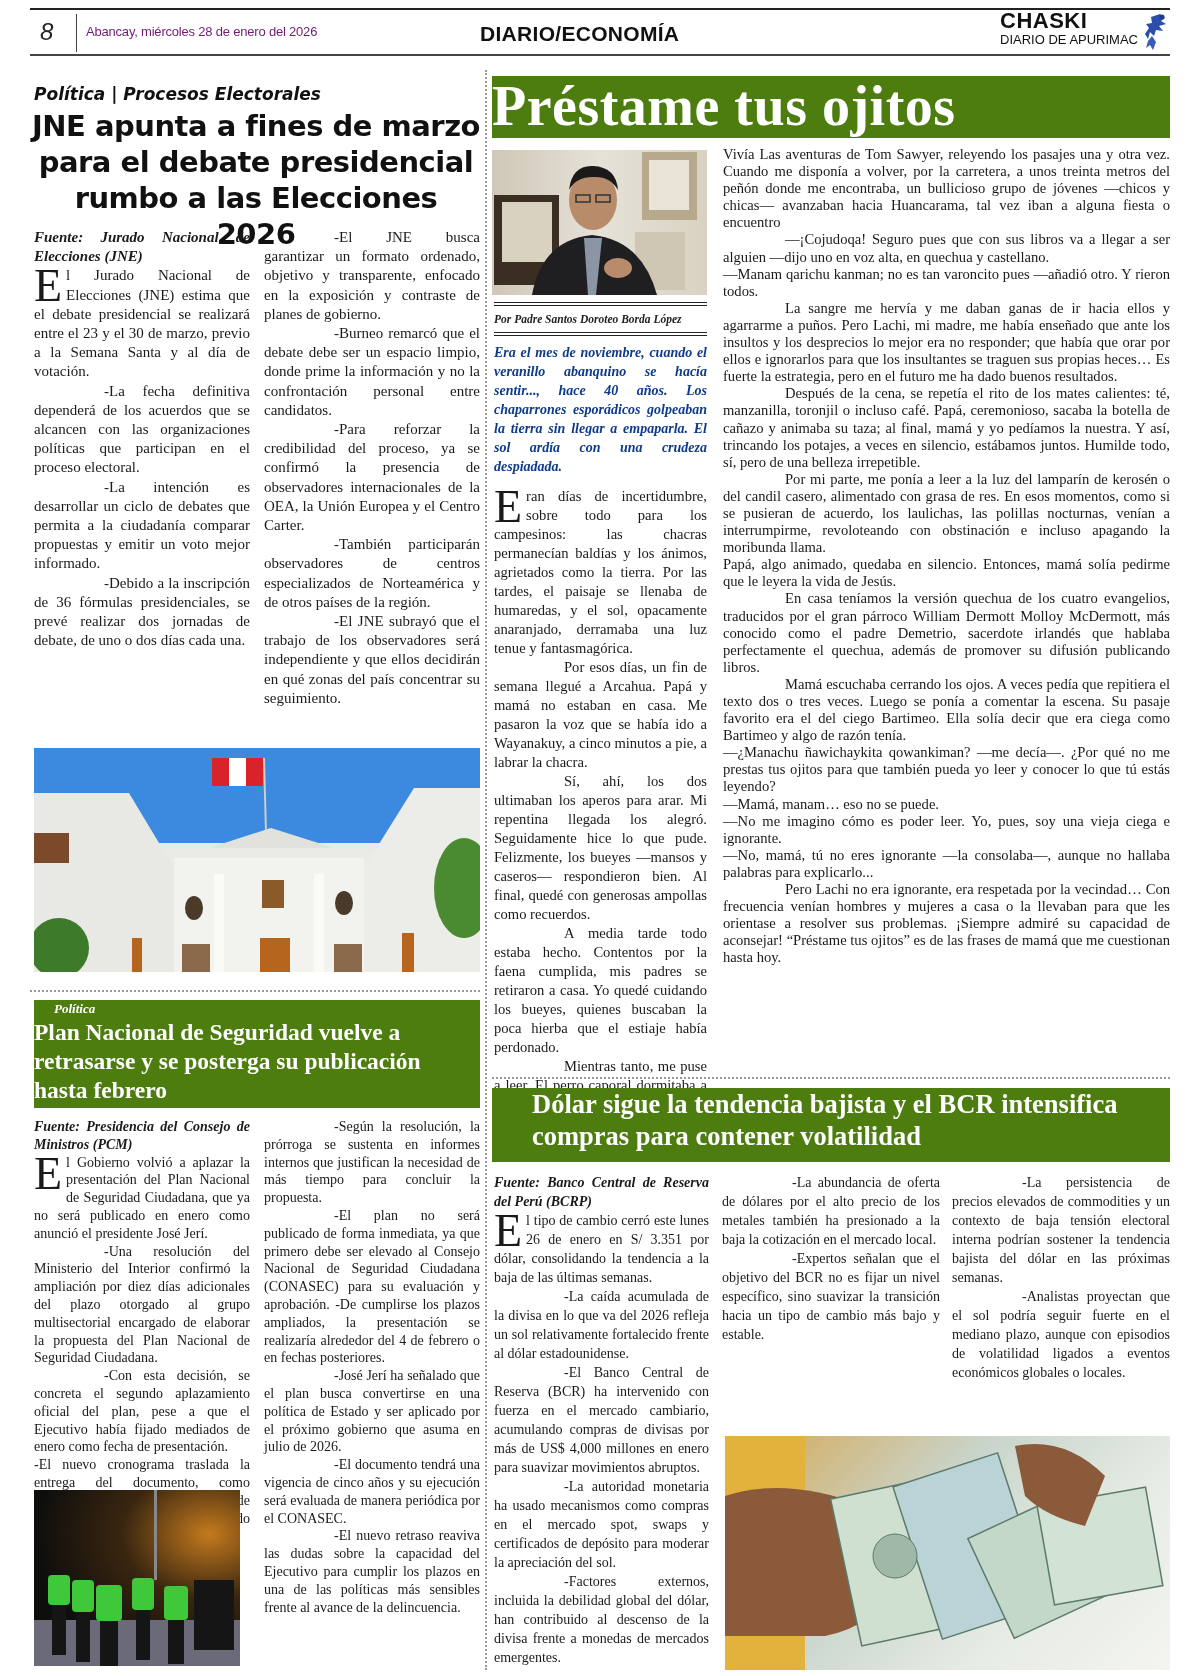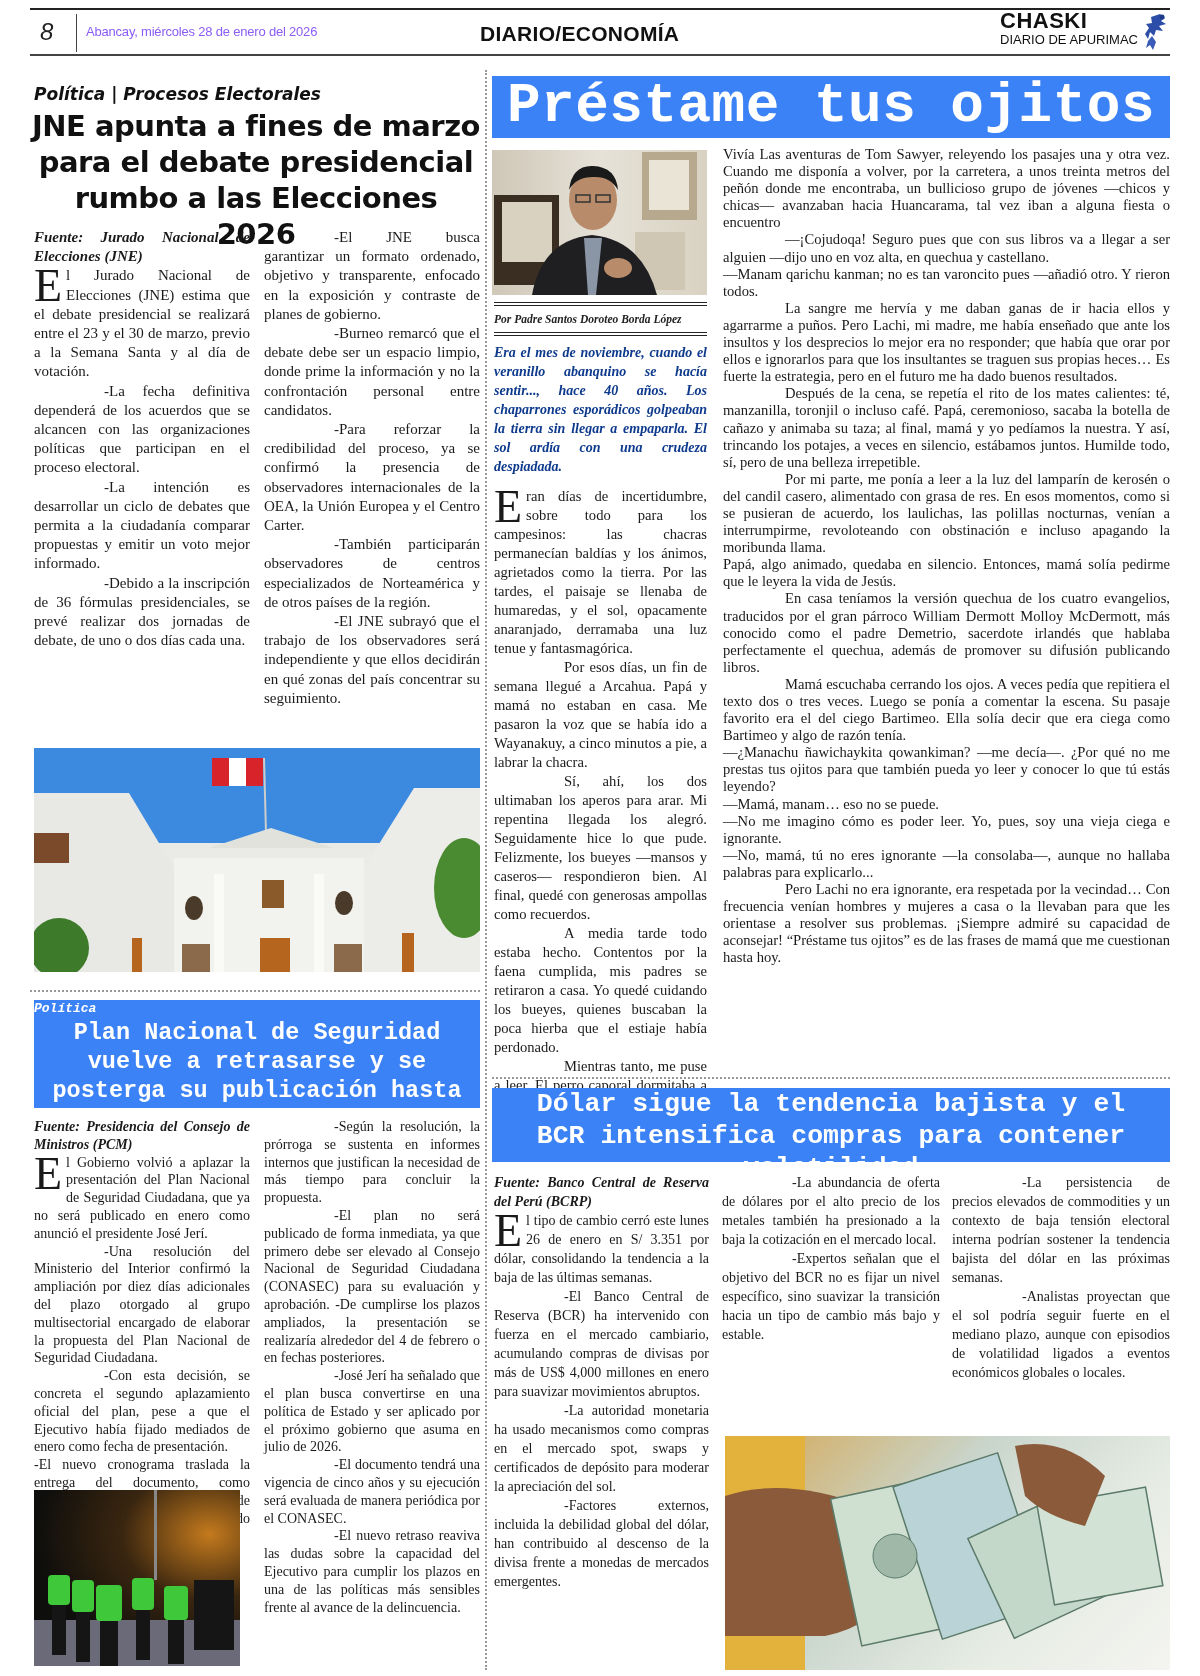--- a/index.html
+++ b/index.html
@@ -4,21 +4,21 @@
 <style>
   * { box-sizing: border-box; margin: 0; padding: 0; }
   html, body { width: 1200px; height: 1676px; background: #ffffff; overflow: hidden; }
   body { position: relative; font-family: "Liberation Serif", "DejaVu Serif", serif; color: #1a1a1a; }
 
   
   .mast-top-rule { position: absolute; left: 30px; top: 8px; width: 1140px; height: 2px; background: #222; }
   .mast-bottom-rule { position: absolute; left: 30px; top: 54px; width: 1140px; height: 2px; background: #444; }
   .page-num { position: absolute; left: 40px; top: 18px; font-family: "Liberation Sans", sans-serif; font-style: italic; font-size: 24px; color: #222; }
   .mast-vrule { position: absolute; left: 76px; top: 14px; width: 1px; height: 38px; background: #444; }
-  .mast-date { position: absolute; left: 86px; top: 24px; font-family: "Liberation Sans", sans-serif; font-size: 13px; color: #8b5cf6; letter-spacing: -0.2px; }
+  .mast-date { position: absolute; left: 86px; top: 24px; font-family: "Liberation Sans", sans-serif; font-size: 13px; color: #701a75; letter-spacing: -0.2px; }
   .mast-section { position: absolute; left: 480px; top: 22px; font-family: "Liberation Sans", sans-serif; font-weight: bold; font-size: 21px; color: #111; letter-spacing: 0.3px; }
   .brand { position: absolute; right: 62px; top: 10px; text-align: left; font-family: "Liberation Sans", sans-serif; color: #111; }
   .brand-name { font-weight: bold; font-size: 22px; line-height: 22px; letter-spacing: 0.5px; }
   .brand-sub { font-size: 13px; line-height: 16px; }
   .brand-logo { position: absolute; right: 30px; top: 12px; width: 28px; height: 40px; }
 
   
   .vsep { position: absolute; left: 485px; top: 70px; width: 0; height: 1600px; border-left: 2px dotted #999; }
   .hsep-left { position: absolute; left: 30px; top: 990px; width: 450px; border-top: 2px dotted #999; }
   .hsep-right { position: absolute; left: 492px; top: 1077px; width: 678px; border-top: 2px dotted #999; }
@@ -37,23 +37,23 @@
   .jne-c2 { left: 264px; top: 228px; width: 216px; }
 
   
   .photo { position: absolute; overflow: hidden; }
   .photo-jne { left: 34px; top: 748px; width: 446px; height: 224px; background: linear-gradient(180deg, #2f7fd6 0%, #58a2e6 40%, #e9e9e6 41%, #f1f1ef 100%); }
   .photo-police { left: 34px; top: 1490px; width: 206px; height: 176px; background: radial-gradient(ellipse at 85% 25%, #c47a1d 0%, #3a2610 35%, #0e0e0c 70%); }
   .photo-priest { left: 492px; top: 150px; width: 215px; height: 145px; background: linear-gradient(90deg, #cfc7b7 0%, #e6e2d8 50%, #d9d2c2 100%); }
   .photo-dollar { left: 725px; top: 1436px; width: 445px; height: 234px; background: linear-gradient(135deg, #d6a64f 0%, #c9d5cc 40%, #e6ece4 70%, #f4f4f0 100%); }
 
   
-  .blue-head { position: absolute; background: #3b82f6; color: #fff; font-family: Liberation Mono, monospace; font-weight: bold; text-align: center; }
+  .blue-head { position: absolute; background: #4d7c0f; color: #fff; font-family: Liberation Serif, serif; font-weight: bold; }
   .plan-head { left: 34px; top: 1000px; width: 446px; height: 108px; }
-  .plan-kicker { position: absolute; left: 0; top: 1px; font-size: 13px; font-style: italic; }
+  .plan-kicker { position: absolute; left: 20px; top: 1px; font-size: 13px; font-style: italic; }
   .plan-title { position: absolute; left: 0; top: 18px; width: 100%; font-size: 23.5px; line-height: 29px; }
   .plan-c1 { left: 34px; top: 1118px; width: 216px; font-size: 14px; line-height: 17.8px; }
   .plan-c2 { left: 264px; top: 1118px; width: 216px; font-size: 14px; line-height: 17.8px; }
 
   
   .opinion-head { left: 492px; top: 76px; width: 678px; height: 62px; font-size: 56px; line-height: 60px; letter-spacing: 0.5px; }
   .byline-rule { position: absolute; left: 494px; width: 213px; border-top: 4px double #222; height: 0; }
   .byline { position: absolute; left: 494px; top: 313px; font-style: italic; font-weight: bold; font-size: 11.5px; color: #222; }
   .lead { position: absolute; left: 494px; top: 343px; width: 213px; font-style: italic; font-weight: bold; font-size: 14px; line-height: 19px; color: #0d3a8c; text-align: justify; }
   .op-c1 { left: 494px; top: 487px; width: 213px; font-size: 14.6px; line-height: 19px; }
@@ -229,20 +229,21 @@
 
 <div class="hsep-right"></div>
 
 <article>
   <div class="blue-head dollar-head">
     <h2 style="font-size:26.5px;line-height:32px;padding:0 40px;">Dólar sigue la tendencia bajista y el BCR intensifica compras para contener volatilidad</h2>
   </div>
   <div class="col dol-c1">
     <p class="source">Fuente: Banco Central de Reserva del Perú (BCRP)</p>
     <p><span class="dropcap">E</span><span>l tipo de cambio cerró este lunes 26 de enero en S/ 3.351 por dólar, consolidando la tendencia a la baja de las últimas semanas.</span></p>
+    <p class="ind">-La caída acumulada de la divisa en lo que va del 2026 refleja un sol relativamente fortalecido frente al dólar estadounidense.</p>
     <p class="ind">-El Banco Central de Reserva (BCR) ha intervenido con fuerza en el mercado cambiario, acumulando compras de divisas por más de US$ 4,000 millones en enero para suavizar movimientos abruptos.</p>
     <p class="ind">-La autoridad monetaria ha usado mecanismos como compras en el mercado spot, swaps y certificados de depósito para moderar la apreciación del sol.</p>
     <p class="ind">-Factores externos, incluida la debilidad global del dólar, han contribuido al descenso de la divisa frente a monedas de mercados emergentes.</p>
   </div>
   <div class="col dol-c2">
     <p class="ind">-La abundancia de oferta de dólares por el alto precio de los metales también ha presionado a la baja la cotización en el mercado local.</p>
     <p class="ind">-Expertos señalan que el objetivo del BCR no es fijar un nivel específico, sino suavizar la transición hacia un tipo de cambio más bajo y estable.</p>
   </div>
   <div class="col dol-c3">
     <p class="ind">-La persistencia de precios elevados de commodities y un contexto de baja tensión electoral interna podrían sostener la tendencia bajista del dólar en las próximas semanas.</p>

